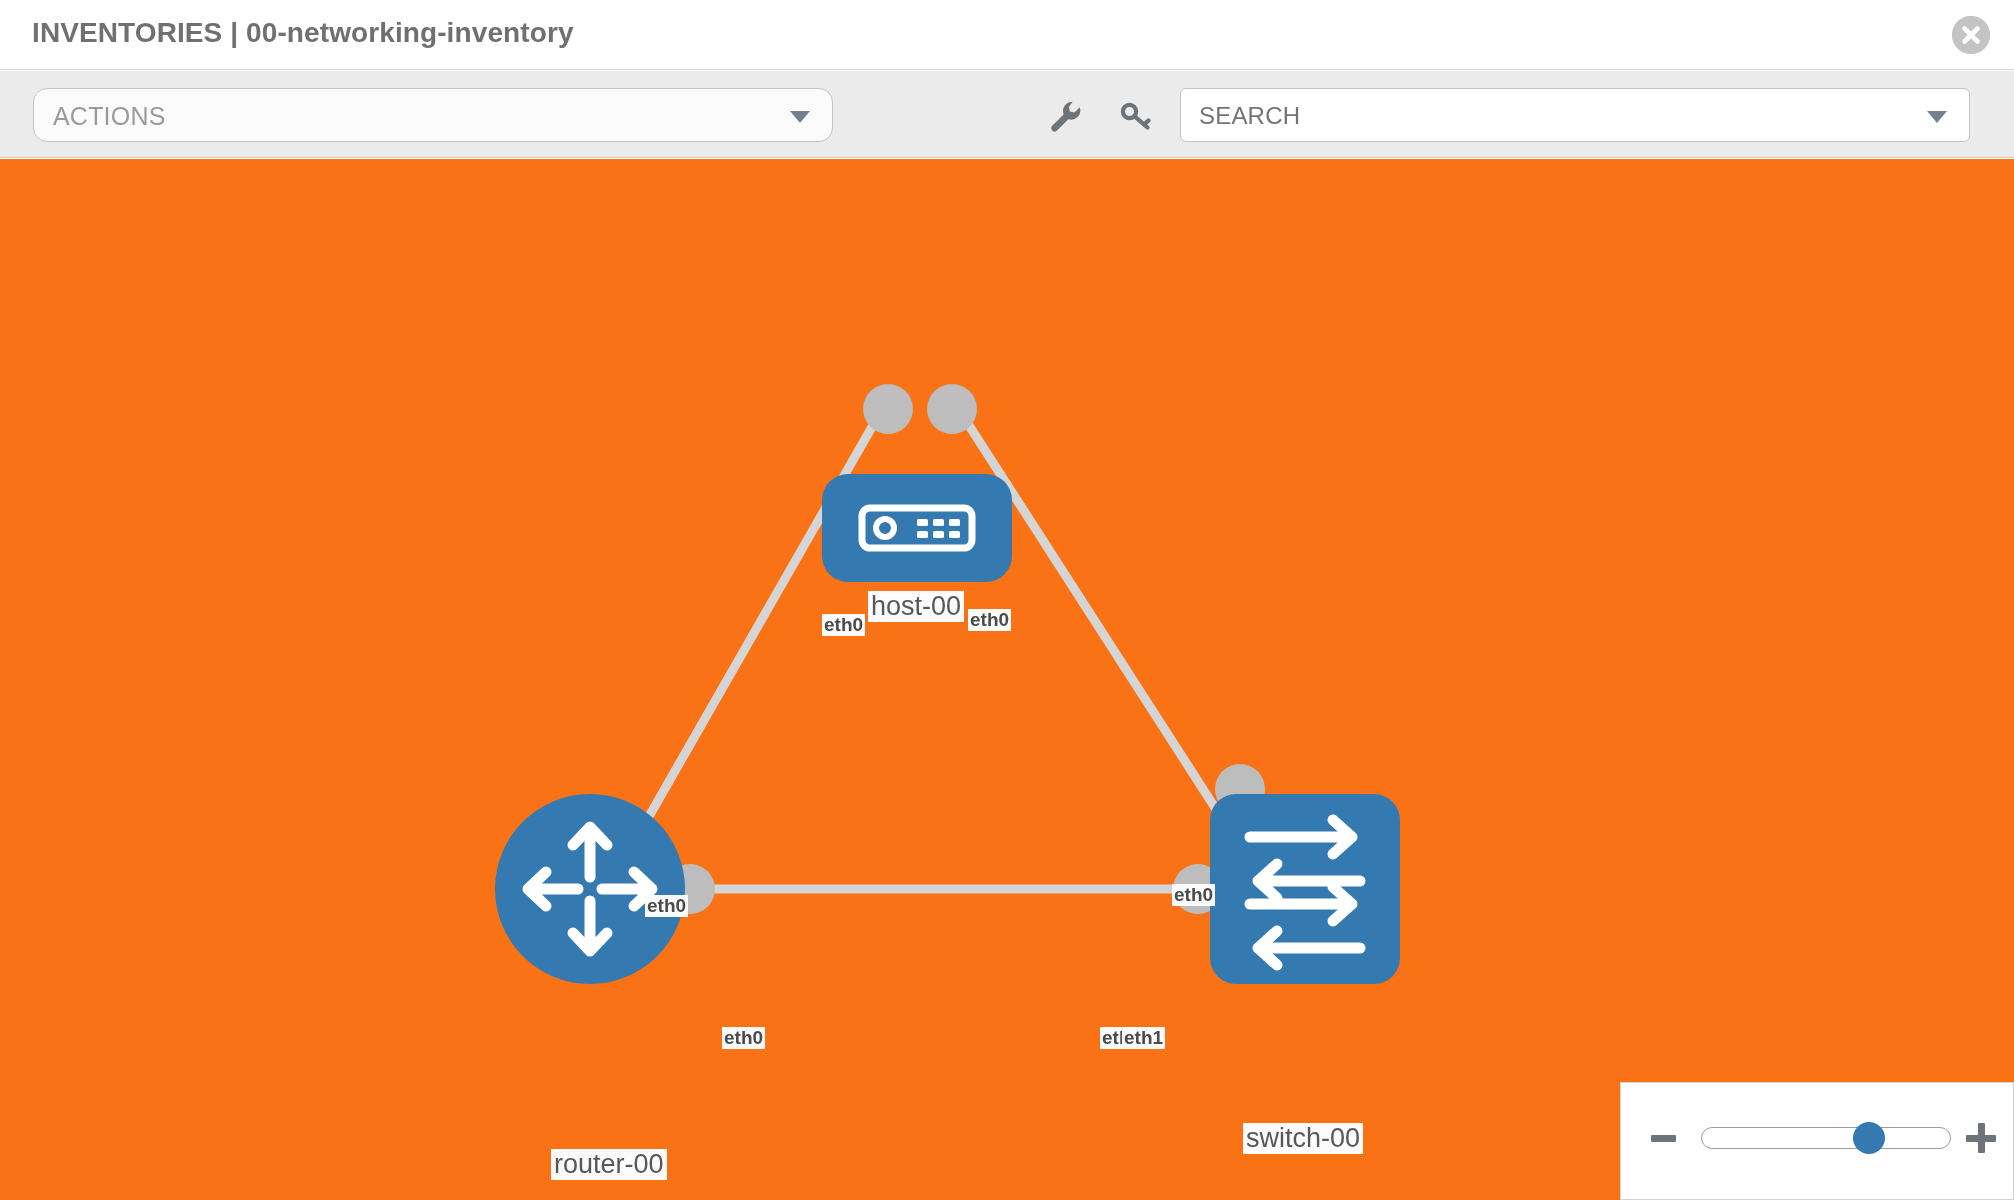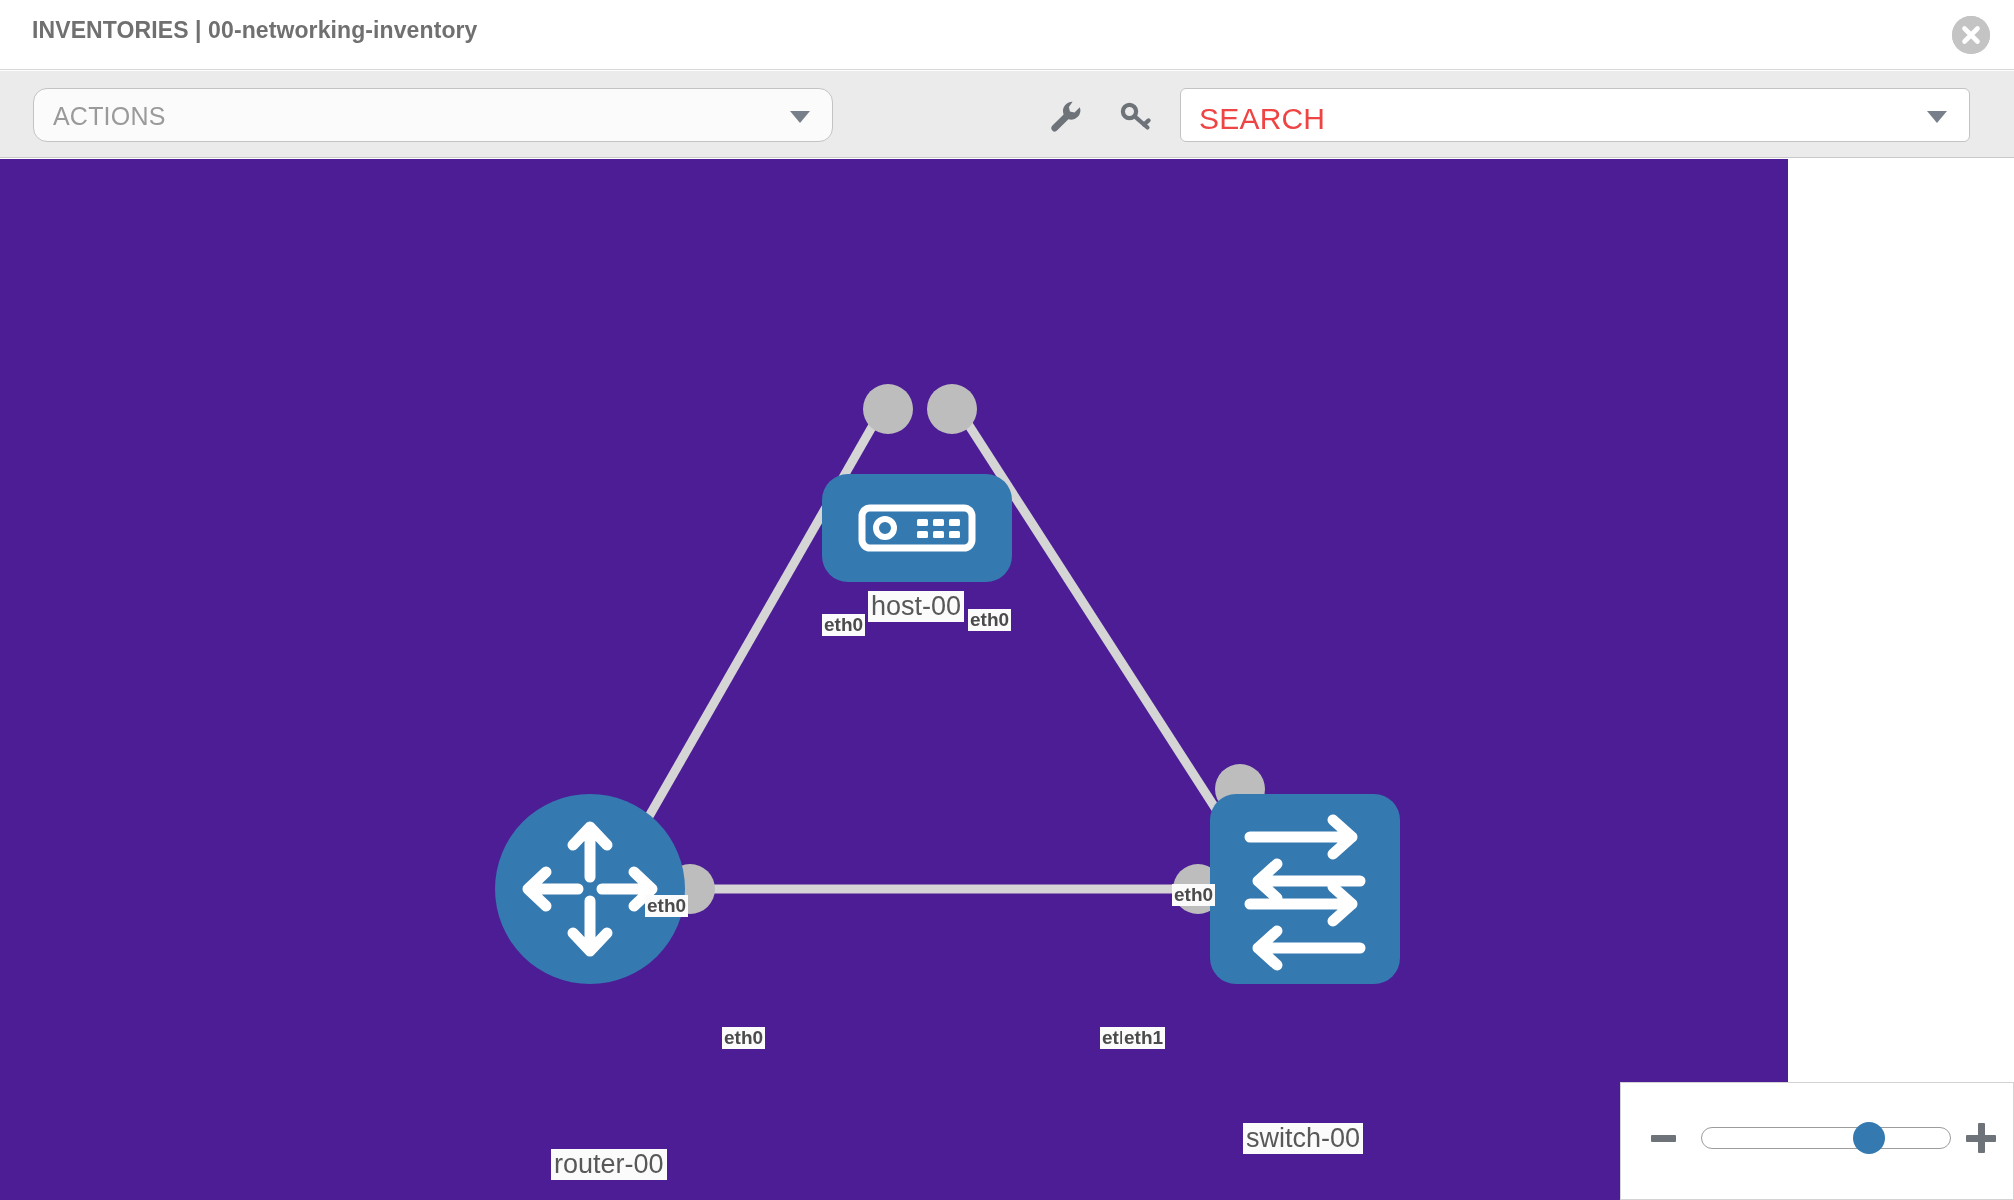--- a/index.html
+++ b/index.html
@@ -22,21 +22,21 @@
     width: 2014px;
     height: 70px;
     background: #ffffff;
     border-bottom: 1px solid #d7d7d7;
     box-sizing: border-box;
   }
   .header-title {
     position: absolute;
     left: 32px;
     top: 17px;
-    font-size: 23px;
+    font-size: 28px;
     font-weight: bold;
     color: #707070;
     letter-spacing: 0.1px;
     white-space: nowrap;
   }
   .close-button {
     position: absolute;
     right: 24px;
     top: 16px;
     width: 38px;
@@ -105,32 +105,32 @@
     background: #ffffff;
     border: 1px solid #c3c3c3;
     border-radius: 6px;
     box-sizing: border-box;
     cursor: text;
   }
   .search-label {
     position: absolute;
     left: 18px;
     top: 13px;
-    font-size: 30px;
-    color: #ef4444;
+    font-size: 24px;
+    color: #737373;
     letter-spacing: 0.2px;
   }
 
   
   .canvas {
     position: absolute;
     left: 0; top: 159px;
-    width: 1788px;
+    width: 2014px;
     height: 1041px;
-    background: #4c1d95;
+    background: #f97316;
     overflow: hidden;
   }
   .topology-svg {
     position: absolute;
     left: 0; top: 0;
   }
 
   .node-label {
     position: absolute;
     font-size: 27px;

